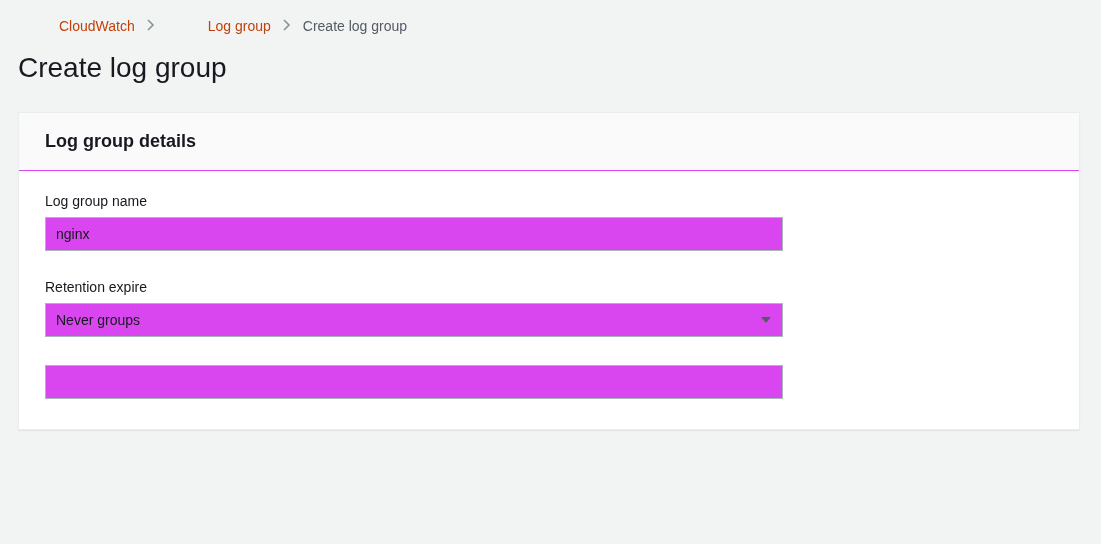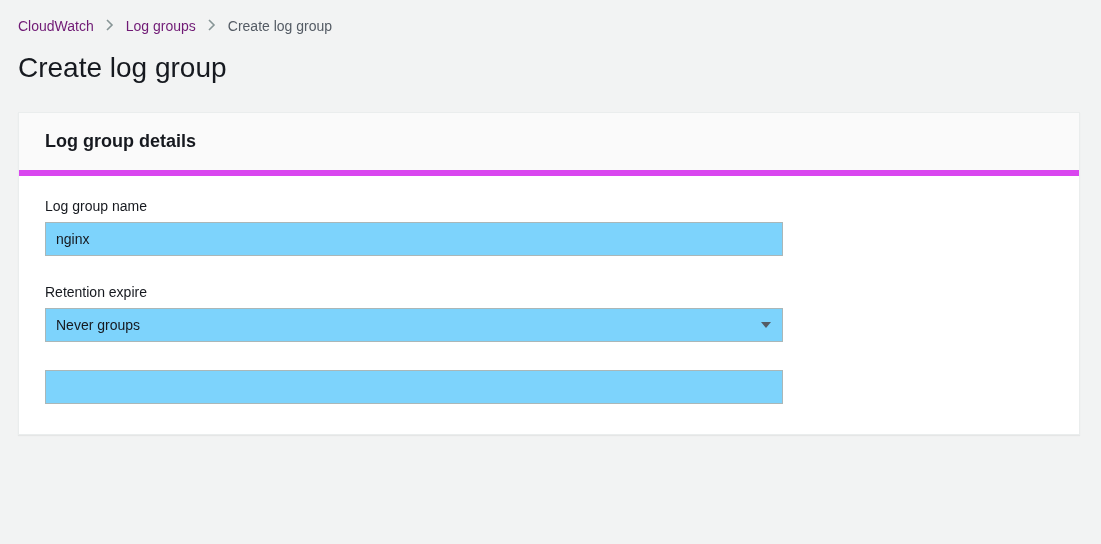--- a/index.html
+++ b/index.html
@@ -16,23 +16,24 @@
       padding: 18px;
     }
     .breadcrumb {
       display: flex;
       align-items: center;
       gap: 12px;
       font-size: 14px;
       margin-bottom: 18px;
     }
     .breadcrumb a {
-      color: #701a75;
+      color: #c2410c;
       text-decoration: none;
       cursor: pointer;
+      margin-left: 41px;
     }
     .breadcrumb .sep {
       color: #879596;
       font-size: 14px;
     }
     .breadcrumb .current {
       color: #545b64;
     }
     h1.page-title {
       font-size: 28px;
@@ -41,21 +42,21 @@
       margin-bottom: 28px;
     }
     .panel {
       background: #ffffff;
       border: 1px solid #eaeded;
       box-shadow: 0 1px 1px rgba(0,0,0,0.05);
       width: 1062px;
     }
     .panel-header {
       background: #fafafa;
-      border-bottom: 6px solid #d946ef;
+      border-bottom: 1px solid #d946ef;
       padding: 18px 26px;
     }
     .panel-header h2 {
       font-size: 18px;
       font-weight: 700;
       color: #16191f;
     }
     .panel-body {
       padding: 22px 26px 30px 26px;
     }
@@ -75,21 +76,21 @@
       position: relative;
       width: 738px;
     }
     input.text-input, .select-display {
       width: 100%;
       height: 34px;
       border: 1px solid #aab7b8;
       padding: 6px 10px;
       font-size: 14px;
       color: #16191f;
-      background: #7dd3fc;
+      background: #d946ef;
       font-family: inherit;
     }
     .select-display {
       cursor: pointer;
       display: flex;
       align-items: center;
       justify-content: space-between;
     }
     .select-caret {
       display: inline-flex;
@@ -104,21 +105,21 @@
 </head>
 <body>
 
 <nav class="breadcrumb">
   <a>CloudWatch</a>
   <span class="sep">
     <svg width="8" height="12" viewBox="0 0 8 12">
         <path d="M1 1 L6 6 L1 11" stroke="#879596" stroke-width="1.6" fill="none"></path>
       </svg>
   </span>
-  <a>Log groups</a>
+  <a>Log group</a>
   <span class="sep">
     <svg width="8" height="12" viewBox="0 0 8 12">
         <path d="M1 1 L6 6 L1 11" stroke="#879596" stroke-width="1.6" fill="none"></path>
       </svg>
   </span>
   <span class="current">Create log group</span>
 </nav>
 
 <h1 class="page-title">Create log group</h1>
 

